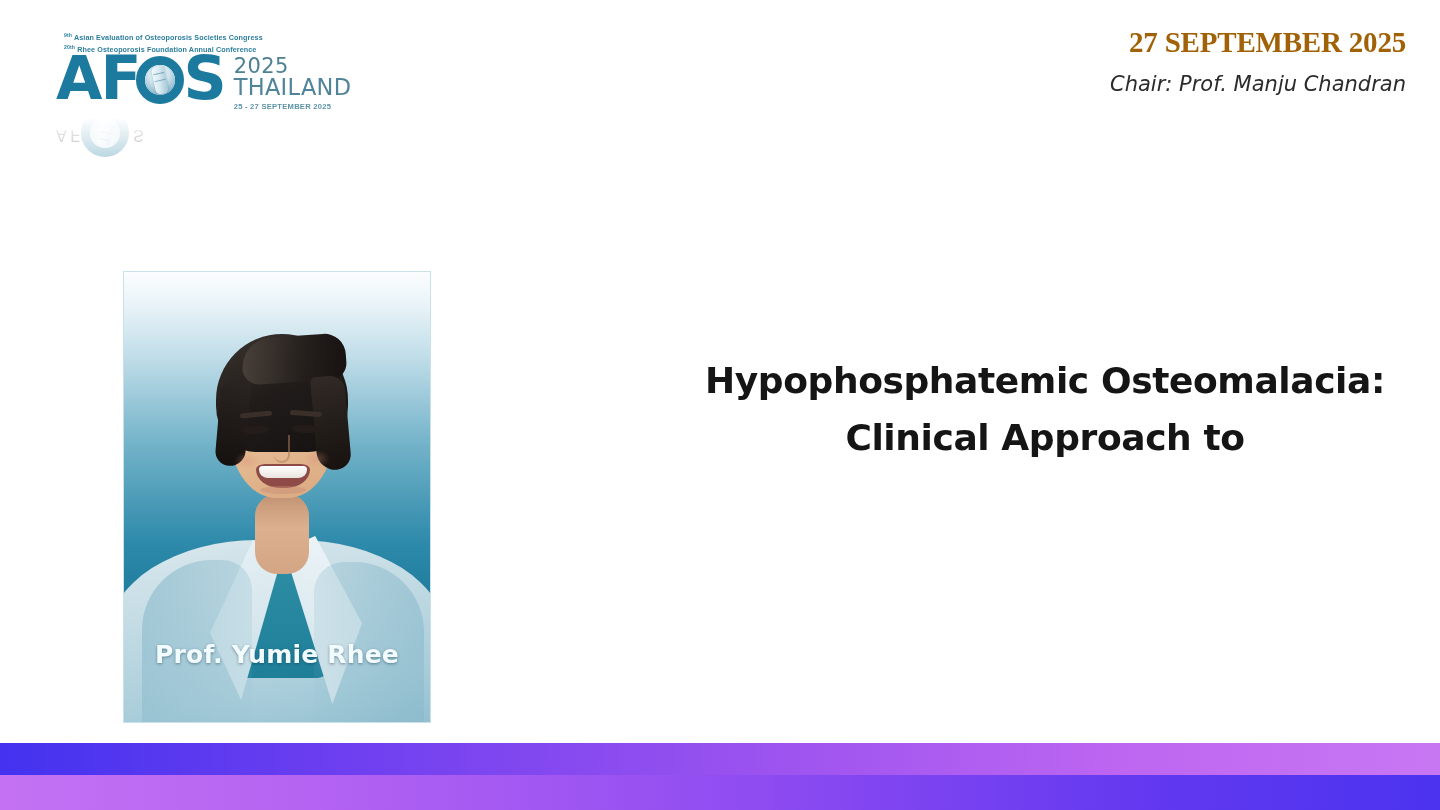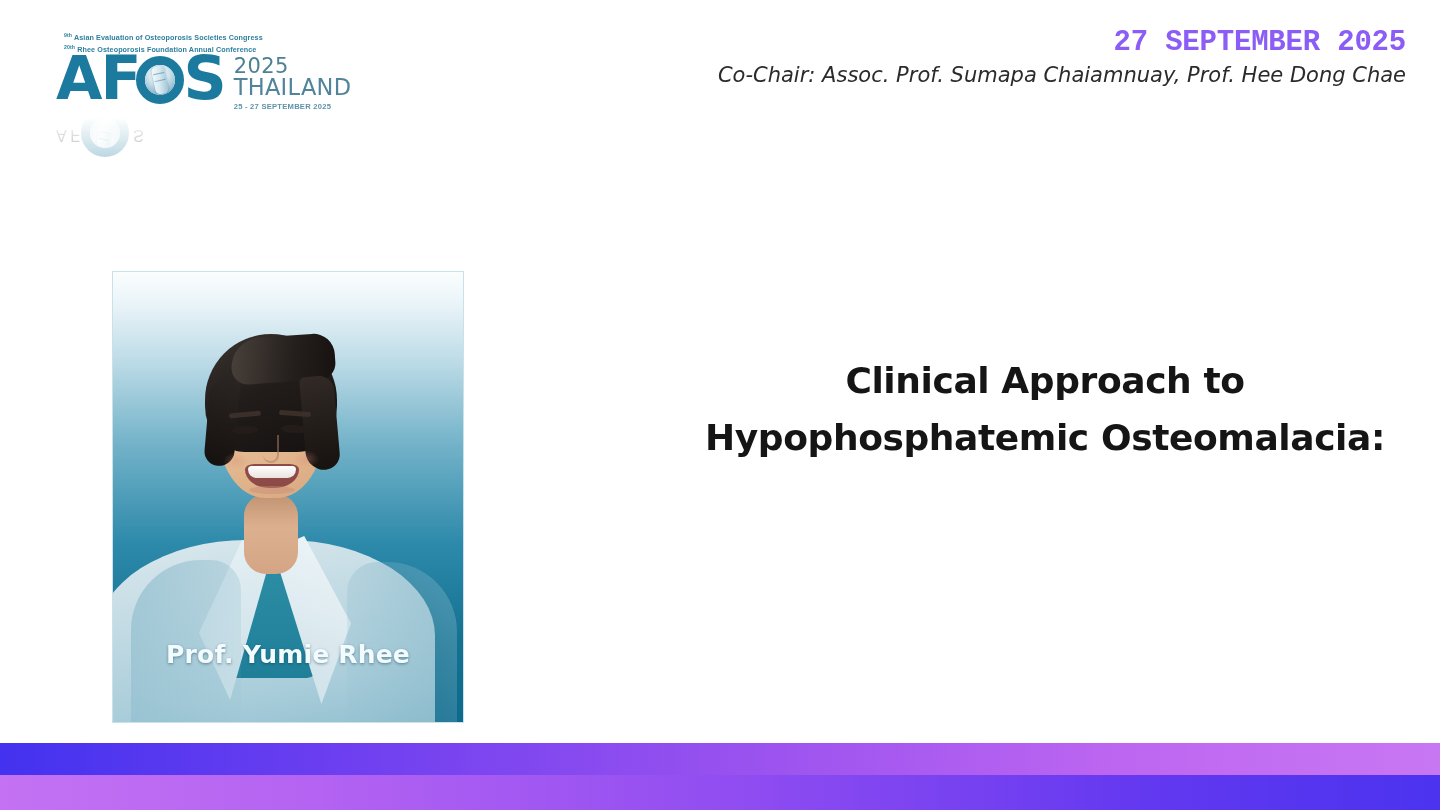--- a/index.html
+++ b/index.html
@@ -151,24 +151,24 @@
 
   
   #session-header {
     position: absolute;
     right: 34px;
     top: 24px;
     width: 840px;
     text-align: right;
   }
   #session-date {
-    font-family: Liberation Mono, monospace;
+    font-family: Liberation Serif, serif;
     font-size: 29px;
     font-weight: 700;
-    color: #8b5cf6;
+    color: #a16207;
     letter-spacing: -.2px;
     line-height: 1.28;
   }
   #session-time {
     font-family: "DejaVu Sans", sans-serif;
     font-size: 29px;
     font-weight: 700;
     color: #1a1a1a;
     letter-spacing: -.2px;
     line-height: 1.28;
@@ -179,23 +179,23 @@
     font-size: 21px;
     font-weight: 500;
     color: #2b2b2b;
     line-height: 1.42;
   }
   #chair-line { margin-top: 9px; }
 
   
   #speaker-card {
     position: absolute;
-    left: 113px;
+    left: 124px;
     top: 272px;
-    width: 350px;
+    width: 306px;
     height: 450px;
     overflow: hidden;
     background: linear-gradient(to bottom,
                 #fbfdfe   0%,
                 #eaf4f8   7%,
                 #bcdbe7  20%,
                 #74b3c9  38%,
                 #2e8aab  60%,
                 #147192  82%,
                 #0e6a8c 100%);
@@ -471,21 +471,21 @@
           <span class="vert-bone"></span>
         </span>
         <span class="letter">S</span>
       </div>
         </div>
     </div>
   </div>
 
   <div id="session-header">
     <div id="session-date">27 SEPTEMBER 2025</div>
-    <div id="cochair-line">Co-Chair: Assoc. Prof. Sumapa Chaiamnuay, Prof. Hee Dong Chae</div>
+    <div id="chair-line">Chair: Prof. Manju Chandran</div>
   </div>
 
   <div id="speaker-card">
     <div id="portrait" aria-hidden="true">
       <div class="blazer"></div>
       <div class="inner-top"></div>
       <div class="lapel-l"></div>
       <div class="lapel-r"></div>
       <div class="blazer-shadow-l"></div>
       <div class="blazer-shadow-r"></div>
@@ -506,20 +506,20 @@
       <div class="nose"></div>
       <div class="mouth">
         <div class="teeth"></div>
       </div>
       <div class="lip-low"></div>
     </div>
     <div id="speaker-name">Prof. Yumie Rhee</div>
   </div>
 
   <div id="talk-title">
+    <span class="tline">Hypophosphatemic Osteomalacia:</span>
     <span class="tline">Clinical Approach to</span>
-    <span class="tline">Hypophosphatemic Osteomalacia:</span>
   </div>
 
   <div id="bar-top"></div>
   <div id="bar-bottom"></div>
 
 </div>
 
 </body></html>

